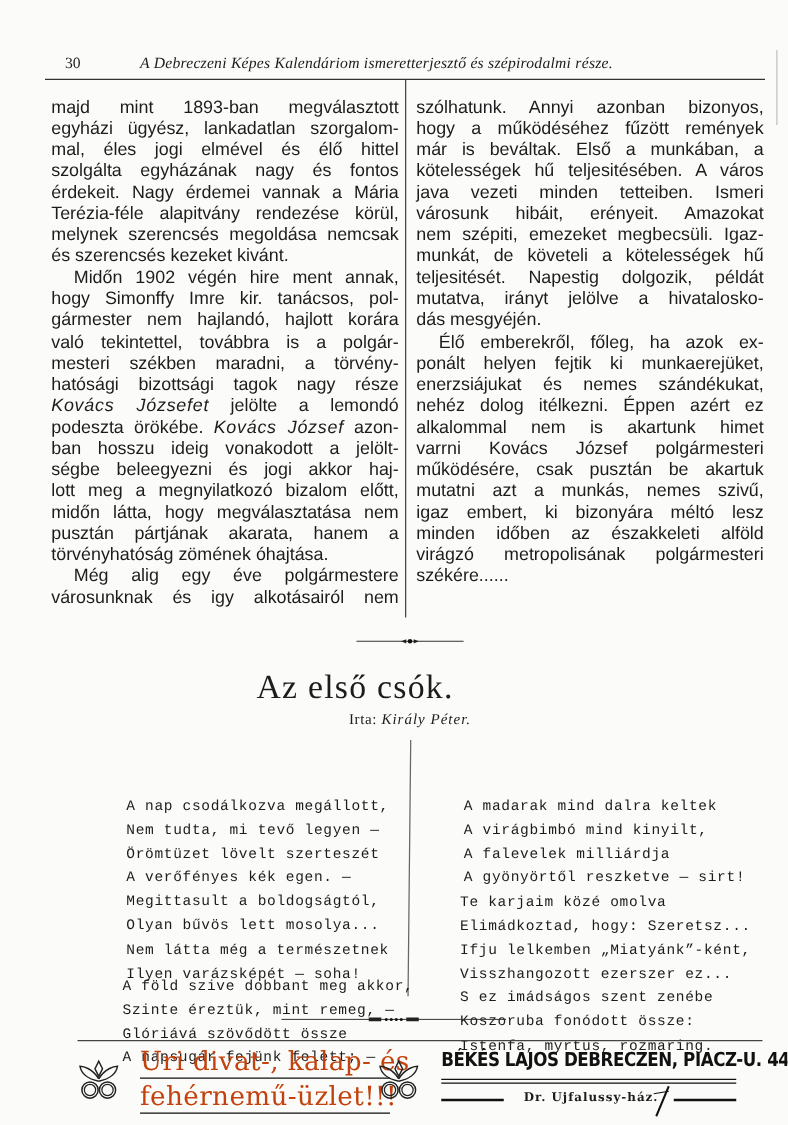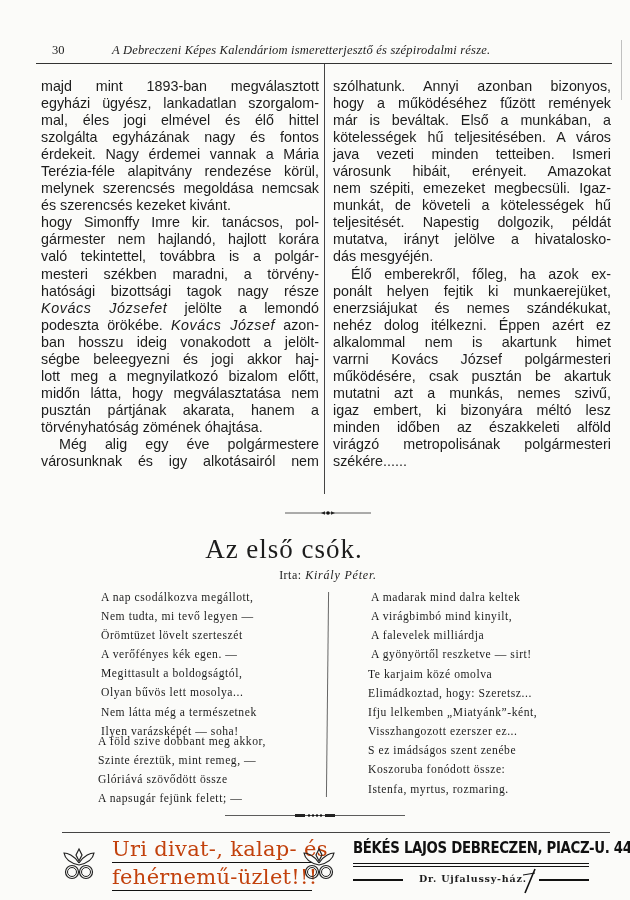--- a/index.html
+++ b/index.html
@@ -24,21 +24,21 @@
   .line.ind { padding-left: 18px; }
 
   .ornament-rule { position: absolute; left: 285px; top: 510px; width: 86px; height: 6px; }
 
   .poem-title { position: absolute; left: 0; top: 534px; width: 568px; text-align: center; font-family: "Liberation Serif", serif; font-size: 27px; letter-spacing: 1px; }
   .byline { position: absolute; left: 0; top: 568px; width: 656px; text-align: center; font-family: "Liberation Serif", serif; font-size: 12px; letter-spacing: .5px; }
   .byline i { letter-spacing: .8px; }
 
   .poem-divider { position: absolute; left: 327px; top: 592px; width: 1px; height: 205px; background: #666; transform: rotate(0.6deg); }
 
-  .stanza { position: absolute; font-family: Liberation Serif, serif; font-size: 11.6px; line-height: 19.1px; letter-spacing: .55px; }
+  .stanza { position: absolute; font-family: Liberation Mono, monospace; font-size: 11.6px; line-height: 19.1px; letter-spacing: .55px; margin-top: 48px; }
   .stanza .pl { display: block; white-space: nowrap; }
   .st1 { left: 101px; top: 588px; }
   .st2 { left: 98px; top: 732px; }
   .st3 { left: 371px; top: 588px; }
   .st4 { left: 368px; top: 665px; }
 
   .ornament-rule-2 { position: absolute; left: 225px; top: 813px; width: 180px; height: 5px; }
 
   .ad-rule-top { position: absolute; left: 62px; top: 832px; width: 548px; height: 1px; background: #444; }
 
@@ -73,20 +73,21 @@
 
 <div class="col col-left">
   <span class="line">majd mint 1893-ban megválasztott</span>
   <span class="line">egyházi ügyész, lankadatlan szorgalom-</span>
   <span class="line">mal, éles jogi elmével és élő hittel</span>
   <span class="line">szolgálta egyházának nagy és fontos</span>
   <span class="line">érdekeit. Nagy érdemei vannak a Mária</span>
   <span class="line">Terézia-féle alapitvány rendezése körül,</span>
   <span class="line">melynek szerencsés megoldása nemcsak</span>
   <span class="line end">és szerencsés kezeket kivánt.</span>
+  <span class="line ind">Midőn 1902 végén hire ment annak,</span>
   <span class="line">hogy Simonffy Imre kir. tanácsos, pol-</span>
   <span class="line">gármester nem hajlandó, hajlott korára</span>
   <span class="line">való tekintettel, továbbra is a polgár-</span>
   <span class="line">mesteri székben maradni, a törvény-</span>
   <span class="line">hatósági bizottsági tagok nagy része</span>
   <span class="line"><i>Kovács Józsefet</i><span> jelölte a lemondó</span></span>
   <span class="line"><span>podeszta örökébe. </span><i>Kovács József</i><span> azon-</span></span>
   <span class="line">ban hosszu ideig vonakodott a jelölt-</span>
   <span class="line">ségbe beleegyezni és jogi akkor haj-</span>
   <span class="line">lott meg a megnyilatkozó bizalom előtt,</span>

